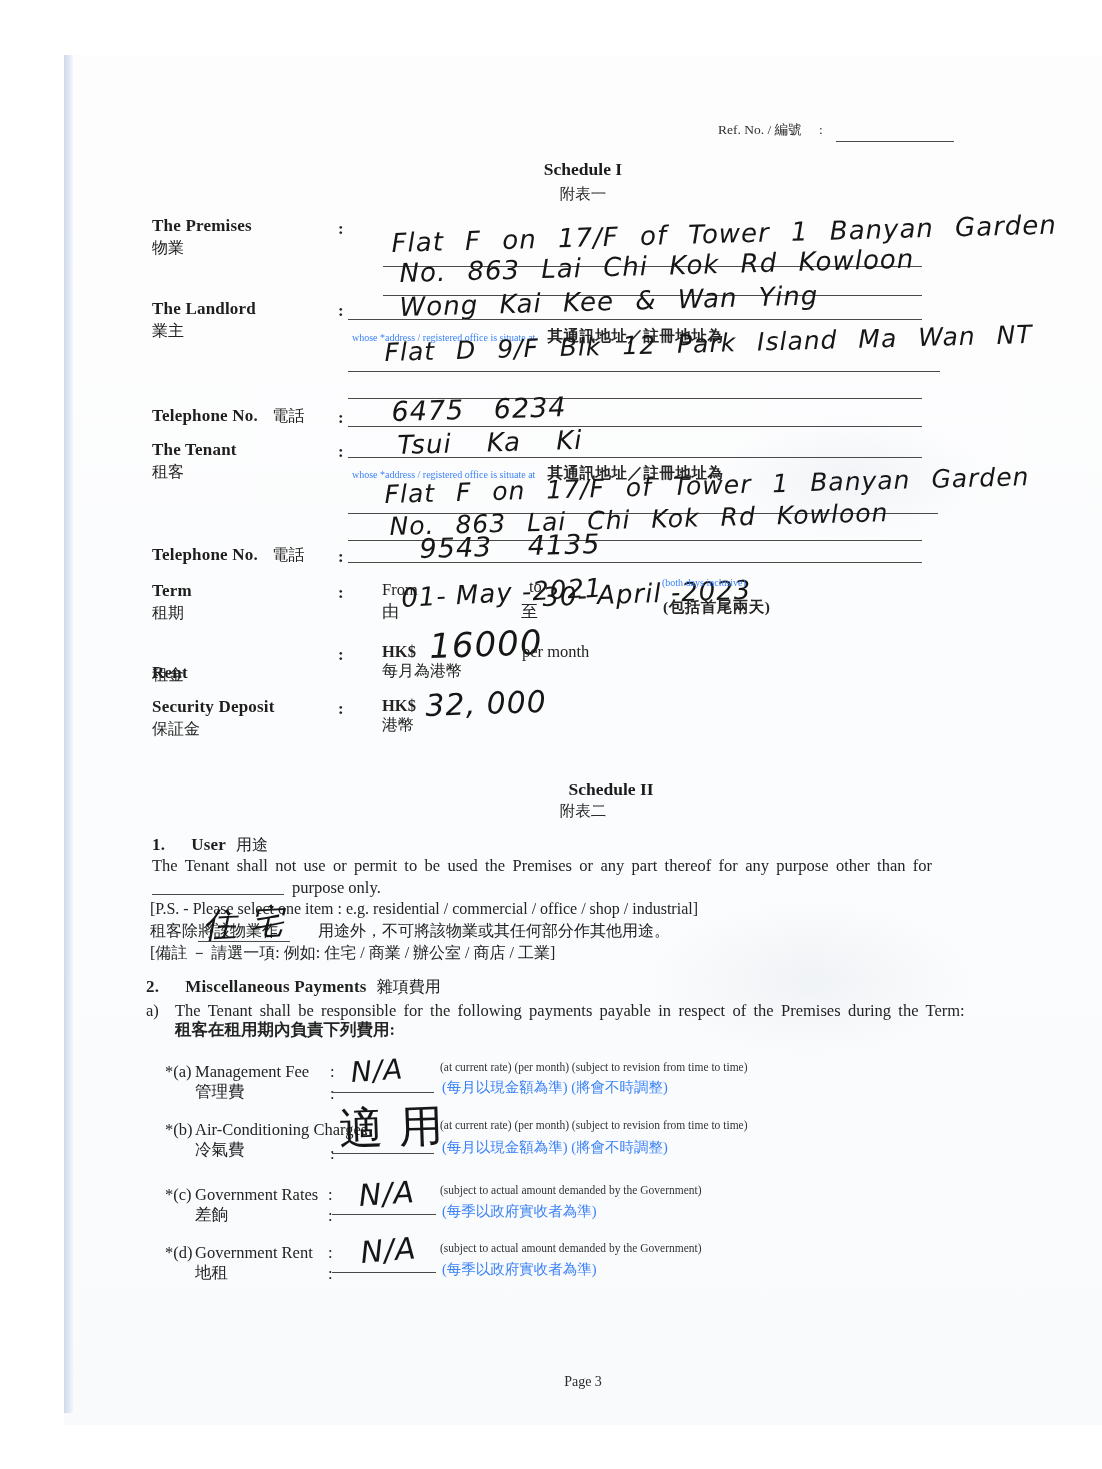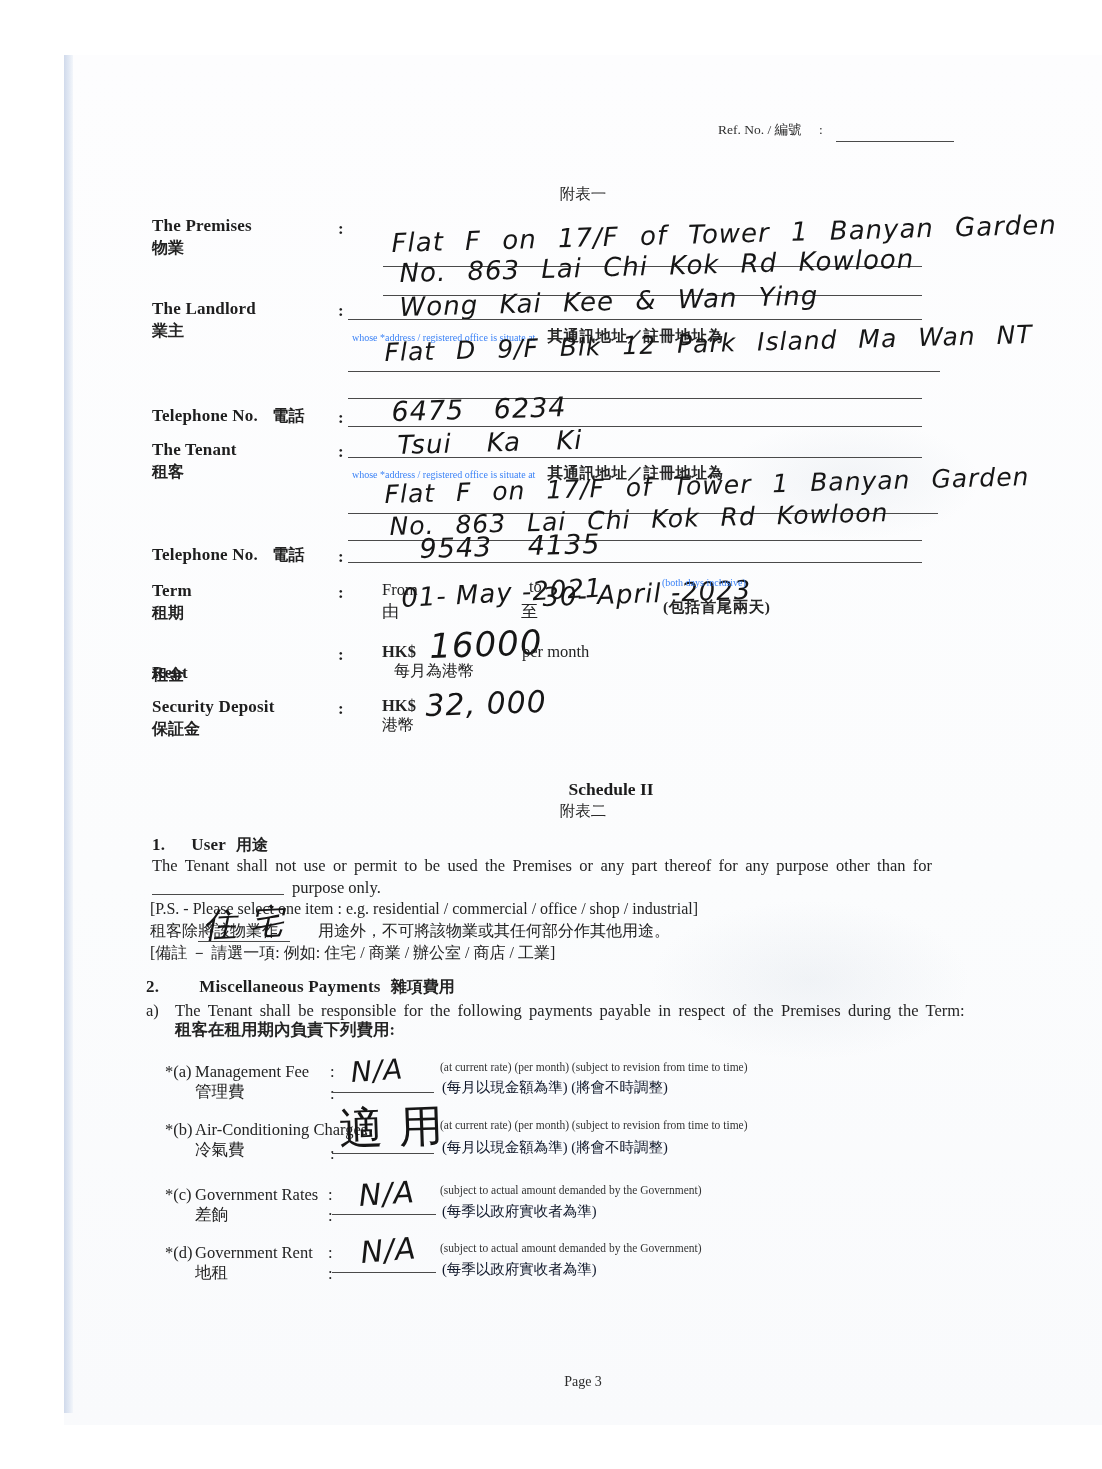--- a/index.html
+++ b/index.html
@@ -6,26 +6,26 @@
   .page{position:relative;width:1102px;height:1449px;background:#ffffff;overflow:hidden;
         font-family:"Liberation Serif",serif;color:#262626;}
   .paper{position:absolute;left:64px;top:55px;width:1038px;height:1370px;
          background:linear-gradient(180deg,#fdfdfe 0%,#fbfcfd 60%,#f9fafc 100%);}
   .edge-band{position:absolute;left:64px;top:55px;width:9px;height:1358px;
          background:linear-gradient(90deg,#c9d4e8 0%,#dde5f2 55%,#f2f5fa 100%);opacity:.85;}
   .smudge{position:absolute;border-radius:50%;background:radial-gradient(closest-side,rgba(176,189,205,.14),rgba(176,189,205,0));}
   .abs{position:absolute;white-space:nowrap;}
   .b{font-weight:bold;}
   .lbl{font-weight:bold;font-size:17px;color:#1e1e1e;letter-spacing:.2px;}
-  .lbl-zh{font-weight:bold;font-size:16px;color:#222;}
+  .lbl-zh{font-weight:normal;font-size:16px;color:#222;}
   .body-txt{font-size:16.5px;color:#242424;}
   .note-en{font-size:10px;color:#3b82f6;}
   .note-zh{font-size:15.5px;color:#262626;font-weight:bold;letter-spacing:.5px;}
   .small-en{font-size:11.5px;color:#333;}
-  .small-zh{font-size:14.5px;color:#0f172a;}
+  .small-zh{font-size:14.5px;color:#3b82f6;}
   .colon{font-weight:bold;font-size:17px;color:#1e1e1e;}
   .uline{position:absolute;border-bottom:1.6px solid #4a4a4a;height:0;}
   .hw{font-family:"DejaVu Sans",sans-serif;font-style:italic;color:#161616;
       transform:rotate(-1.6deg);transform-origin:left bottom;letter-spacing:1px;}
   .hw-sp{word-spacing:12px;}
   .center-line{left:64px;width:1038px;text-align:center;}
   .title{font-weight:bold;font-size:17.5px;color:#1b1b1b;}
   .title-zh{font-size:15.5px;color:#2a2a2a;font-weight:normal;}
   .just{white-space:normal;word-spacing:3.2px;}
 </style>
@@ -37,20 +37,21 @@
   <div class="edge-band"></div>
   <div class="smudge" style="left:720px;top:420px;width:260px;height:120px;"></div>
   <div class="smudge" style="left:650px;top:900px;width:320px;height:160px;"></div>
 
   <div class="abs" style="left:718px;top:121px;font-size:13.5px;color:#2e2e2e;">
     <span>Ref. No. / 編號</span>
     <span style="margin-left:14px;">:</span>
   </div>
   <div class="uline" style="left:836px;top:141px;width:118px;"></div>
 
+  <div class="abs center-line title" style="top:159px;">Schedule I</div>
   <div class="abs center-line title-zh" style="top:184px;">附表一</div>
 
   <div class="abs lbl" style="left:152px;top:216px;">The Premises</div>
   <div class="abs lbl-zh" style="left:152px;top:238px;">物業</div>
   <div class="abs colon" style="left:338px;top:219px;">:</div>
   <div class="abs hw hw-sp" style="left:392px;top:228px;font-size:26px;">Flat F on 17/F of Tower 1 Banyan Garden</div>
   <div class="uline" style="left:383px;top:266px;width:539px;"></div>
   <div class="abs hw hw-sp" style="left:400px;top:258px;font-size:26px;">No. 863  Lai Chi Kok Rd  Kowloon</div>
   <div class="uline" style="left:383px;top:295px;width:539px;"></div>
 
@@ -106,21 +107,21 @@
   <div class="abs body-txt" style="left:529px;top:577px;">to</div>
   <div class="abs body-txt" style="left:521px;top:600px;font-size:17px;">至</div>
   <div class="abs hw" style="left:543px;top:582px;font-size:26px;transform:rotate(-2deg);">30- April -2023</div>
   <div class="abs note-en" style="left:662px;top:577px;">(both days inclusive)</div>
   <div class="abs note-zh" style="left:663px;top:597px;">(包括首尾兩天)</div>
 
   <div class="abs lbl" style="left:152px;top:643px;margin-top:20px;">Rent</div>
   <div class="abs lbl-zh" style="left:152px;top:665px;">租金</div>
   <div class="abs colon" style="left:338px;top:645px;">:</div>
   <div class="abs body-txt b" style="left:382px;top:642px;">HK$</div>
-  <div class="abs body-txt" style="left:382px;top:661px;font-size:16px;margin-left:12px;">每月為港幣</div>
+  <div class="abs body-txt" style="left:382px;top:661px;font-size:16px;">每月為港幣</div>
   <div class="abs hw" style="left:430px;top:626px;font-size:34px;transform:rotate(-2deg);">16000</div>
   <div class="abs body-txt" style="left:522px;top:642px;">per month</div>
 
   <div class="abs lbl" style="left:152px;top:697px;">Security Deposit</div>
   <div class="abs lbl-zh" style="left:152px;top:719px;">保証金</div>
   <div class="abs colon" style="left:338px;top:699px;">:</div>
   <div class="abs body-txt b" style="left:382px;top:696px;">HK$</div>
   <div class="abs body-txt" style="left:382px;top:715px;font-size:16px;">港幣</div>
   <div class="abs hw" style="left:426px;top:688px;font-size:30px;transform:rotate(-2deg);">32, 000</div>
 
@@ -137,21 +138,21 @@
   <div class="abs body-txt" style="left:292px;top:878px;">purpose only.</div>
   <div class="abs body-txt" style="left:150px;top:900px;font-size:16px;">[P.S. - Please select one item : e.g. residential / commercial / office / shop / industrial]</div>
   <div class="abs body-txt" style="left:150px;top:921px;font-size:16px;">租客除將該物業作</div>
   <div class="abs hw" style="left:204px;top:903px;font-size:34px;transform:rotate(-3deg);">住 宅</div>
   <div class="uline" style="left:198px;top:941px;width:92px;"></div>
   <div class="abs body-txt" style="left:318px;top:921px;font-size:16px;">用途外，不可將該物業或其任何部分作其他用途。</div>
   <div class="abs body-txt" style="left:150px;top:943px;font-size:16px;">[備註 － 請選一項:  例如:  住宅 / 商業 / 辦公室 / 商店 / 工業]</div>
 
   <div class="abs" style="left:146px;top:977px;">
     <span class="lbl">2.</span>
-    <span class="lbl" style="margin-left:36px;">Miscellaneous Payments</span>
+    <span class="lbl" style="margin-left:22px;">Miscellaneous Payments</span>
     <span class="lbl-zh" style="margin-left:6px;">雜項費用</span>
   </div>
   <div class="abs body-txt" style="left:146px;top:1001px;">a)</div>
   <div class="abs body-txt just" style="left:175px;top:1001px;width:792px;">The Tenant shall be responsible for the following payments payable in respect of the Premises during the Term: -</div>
   <div class="abs body-txt" style="left:175px;top:1019px;font-size:16.5px;font-weight:bold;">租客在租用期內負責下列費用:</div>
 
   <div class="abs body-txt" style="left:165px;top:1062px;">*(a)</div>
   <div class="abs body-txt" style="left:195px;top:1062px;">Management Fee</div>
   <div class="abs body-txt" style="left:195px;top:1081px;">管理費</div>
   <div class="abs body-txt" style="left:330px;top:1062px;">:</div>

